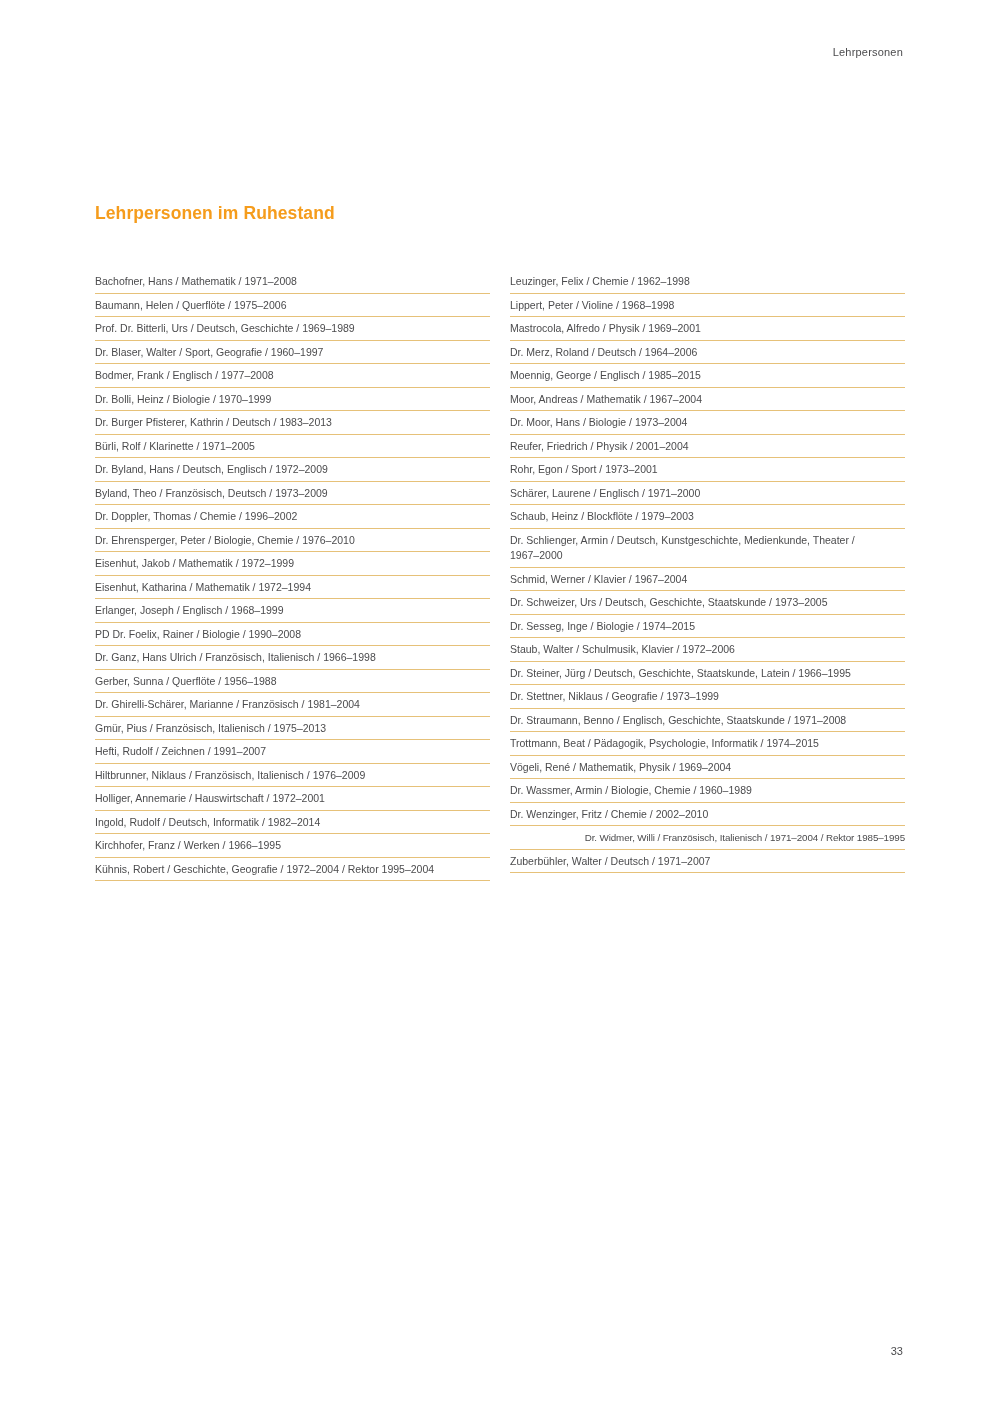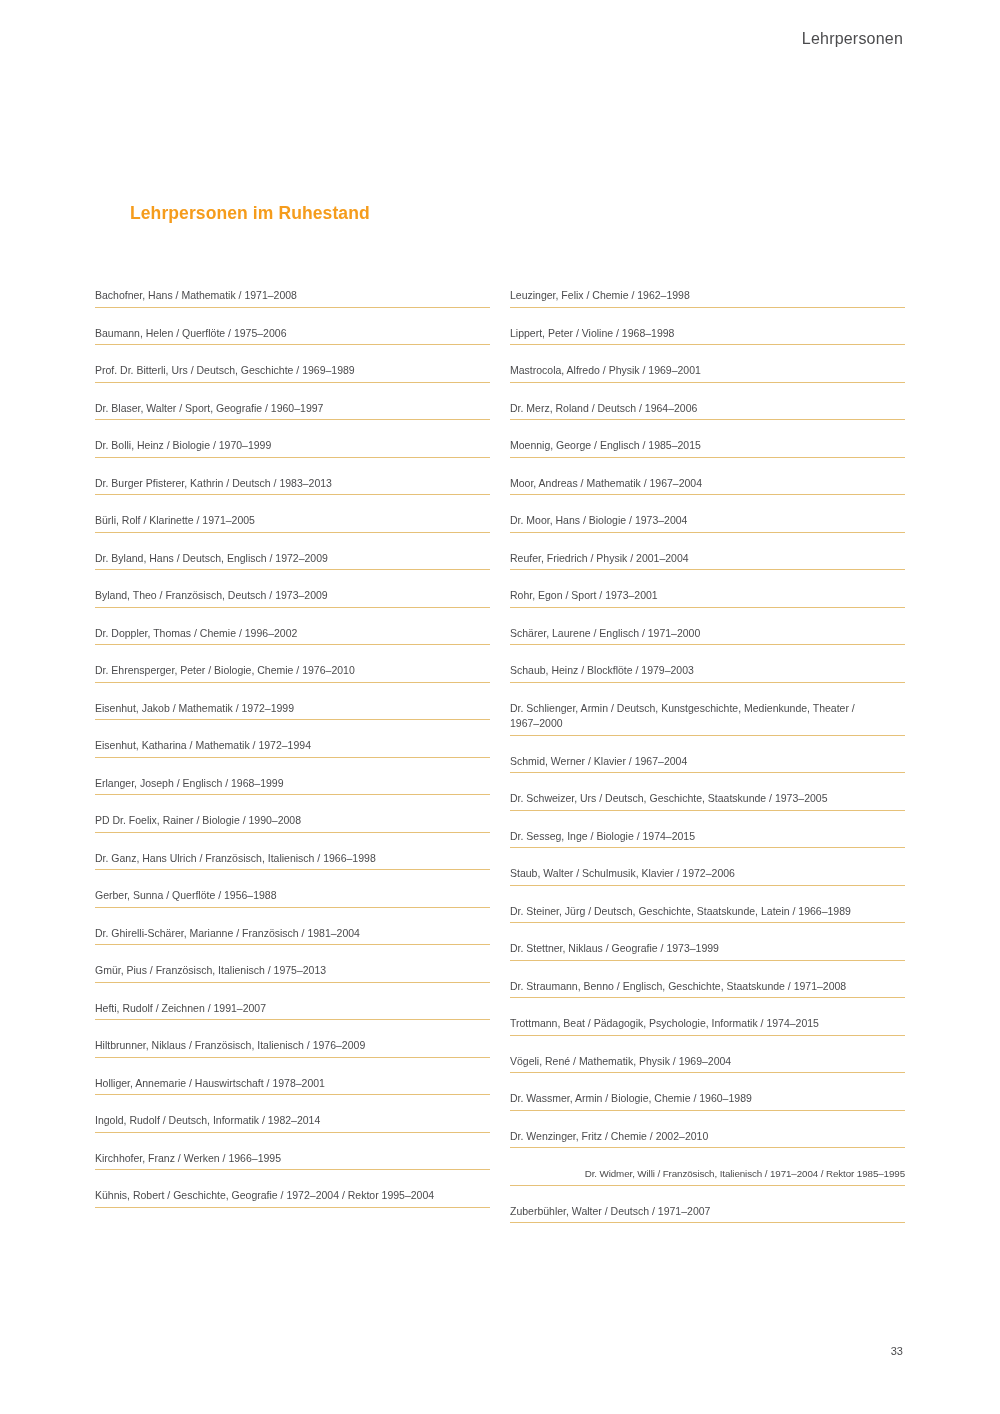--- a/index.html
+++ b/index.html
@@ -7,36 +7,35 @@
     width: 1000px;
     height: 1414px;
     background: #ffffff;
     position: relative;
     font-family: "Liberation Sans", sans-serif;
     color: #4b4b4d;
     overflow: hidden;
   }
   .running-header {
     position: absolute;
-    top: 30px;
+    top: 46px;
     right: 97px;
-    font-size: 16px;
+    font-size: 11px;
     color: #4b4b4d;
     letter-spacing: 0.2px;
     text-align: center;
   }
   .page-title {
     position: absolute;
     top: 191px;
     left: 95px;
     font-size: 17.5px;
     font-weight: bold;
     color: #f59c1c;
     letter-spacing: 0.1px;
-    margin-left: 35px;
   }
   .columns {
     position: absolute;
     top: 270px;
     left: 95px;
     width: 810px;
     display: flex;
     gap: 20px;
   }
   .col {
@@ -44,21 +43,20 @@
     flex: 0 0 395px;
   }
   .entry {
     font-size: 10.5px;
     line-height: 15.5px;
     color: #4b4b4d;
     padding: 4px 0 3px 0;
     border-bottom: 1px solid #e6c179;
     white-space: nowrap;
     overflow: visible;
-    margin-top: 14px;
   }
   .entry.wrap {
     white-space: normal;
     padding-right: 35px;
   }
   .entry.condensed {
     font-size: 9.8px;
     letter-spacing: -0.1px;
     text-align: right;
   }
@@ -76,38 +74,39 @@
 <div class="running-header">Lehrpersonen</div>
 
 <h1 class="page-title">Lehrpersonen im Ruhestand</h1>
 
 <div class="columns">
   <div class="col">
       <div class="entry">Bachofner, Hans / Mathematik / 1971–2008</div>
       <div class="entry">Baumann, Helen / Querflöte / 1975–2006</div>
       <div class="entry">Prof. Dr. Bitterli, Urs / Deutsch, Geschichte / 1969–1989</div>
       <div class="entry">Dr. Blaser, Walter / Sport, Geografie / 1960–1997</div>
+      <div class="entry">Bodmer, Frank / Englisch / 1977–2008</div>
       <div class="entry">Dr. Bolli, Heinz / Biologie / 1970–1999</div>
       <div class="entry">Dr. Burger Pfisterer, Kathrin / Deutsch / 1983–2013</div>
       <div class="entry">Bürli, Rolf / Klarinette / 1971–2005</div>
       <div class="entry">Dr. Byland, Hans / Deutsch, Englisch / 1972–2009</div>
       <div class="entry">Byland, Theo / Französisch, Deutsch / 1973–2009</div>
       <div class="entry">Dr. Doppler, Thomas / Chemie / 1996–2002</div>
       <div class="entry">Dr. Ehrensperger, Peter / Biologie, Chemie / 1976–2010</div>
       <div class="entry">Eisenhut, Jakob / Mathematik / 1972–1999</div>
       <div class="entry">Eisenhut, Katharina / Mathematik / 1972–1994</div>
       <div class="entry">Erlanger, Joseph / Englisch / 1968–1999</div>
       <div class="entry">PD Dr. Foelix, Rainer / Biologie / 1990–2008</div>
       <div class="entry">Dr. Ganz, Hans Ulrich / Französisch, Italienisch / 1966–1998</div>
       <div class="entry">Gerber, Sunna / Querflöte / 1956–1988</div>
       <div class="entry">Dr. Ghirelli-Schärer, Marianne / Französisch / 1981–2004</div>
       <div class="entry">Gmür, Pius / Französisch, Italienisch / 1975–2013</div>
       <div class="entry">Hefti, Rudolf / Zeichnen / 1991–2007</div>
       <div class="entry">Hiltbrunner, Niklaus / Französisch, Italienisch / 1976–2009</div>
-      <div class="entry">Holliger, Annemarie / Hauswirtschaft / 1978–2001</div>
+      <div class="entry">Holliger, Annemarie / Hauswirtschaft / 1972–2001</div>
       <div class="entry">Ingold, Rudolf / Deutsch, Informatik / 1982–2014</div>
       <div class="entry">Kirchhofer, Franz / Werken / 1966–1995</div>
       <div class="entry">Kühnis, Robert / Geschichte, Geografie / 1972–2004 / Rektor 1995–2004</div>
     </div>
   <div class="col">
       <div class="entry">Leuzinger, Felix / Chemie / 1962–1998</div>
       <div class="entry">Lippert, Peter / Violine / 1968–1998</div>
       <div class="entry">Mastrocola, Alfredo / Physik / 1969–2001</div>
       <div class="entry">Dr. Merz, Roland / Deutsch / 1964–2006</div>
       <div class="entry">Moennig, George / Englisch / 1985–2015</div>
@@ -115,21 +114,21 @@
       <div class="entry">Dr. Moor, Hans / Biologie / 1973–2004</div>
       <div class="entry">Reufer, Friedrich / Physik / 2001–2004</div>
       <div class="entry">Rohr, Egon / Sport / 1973–2001</div>
       <div class="entry">Schärer, Laurene / Englisch / 1971–2000</div>
       <div class="entry">Schaub, Heinz / Blockflöte / 1979–2003</div>
       <div class="entry wrap">Dr. Schlienger, Armin / Deutsch, Kunstgeschichte, Medienkunde, Theater / 1967–2000</div>
       <div class="entry">Schmid, Werner / Klavier / 1967–2004</div>
       <div class="entry">Dr. Schweizer, Urs / Deutsch, Geschichte, Staatskunde / 1973–2005</div>
       <div class="entry">Dr. Sesseg, Inge / Biologie / 1974–2015</div>
       <div class="entry">Staub, Walter / Schulmusik, Klavier / 1972–2006</div>
-      <div class="entry">Dr. Steiner, Jürg / Deutsch, Geschichte, Staatskunde, Latein / 1966–1989</div>
+      <div class="entry">Dr. Steiner, Jürg / Deutsch, Geschichte, Staatskunde, Latein / 1966–1995</div>
       <div class="entry">Dr. Stettner, Niklaus / Geografie / 1973–1999</div>
       <div class="entry">Dr. Straumann, Benno / Englisch, Geschichte, Staatskunde / 1971–2008</div>
       <div class="entry">Trottmann, Beat / Pädagogik, Psychologie, Informatik / 1974–2015</div>
       <div class="entry">Vögeli, René / Mathematik, Physik / 1969–2004</div>
       <div class="entry">Dr. Wassmer, Armin / Biologie, Chemie / 1960–1989</div>
       <div class="entry">Dr. Wenzinger, Fritz / Chemie / 2002–2010</div>
       <div class="entry condensed">Dr. Widmer, Willi / Französisch, Italienisch / 1971–2004 / Rektor 1985–1995</div>
       <div class="entry">Zuberbühler, Walter / Deutsch / 1971–2007</div>
     </div>
 </div>

